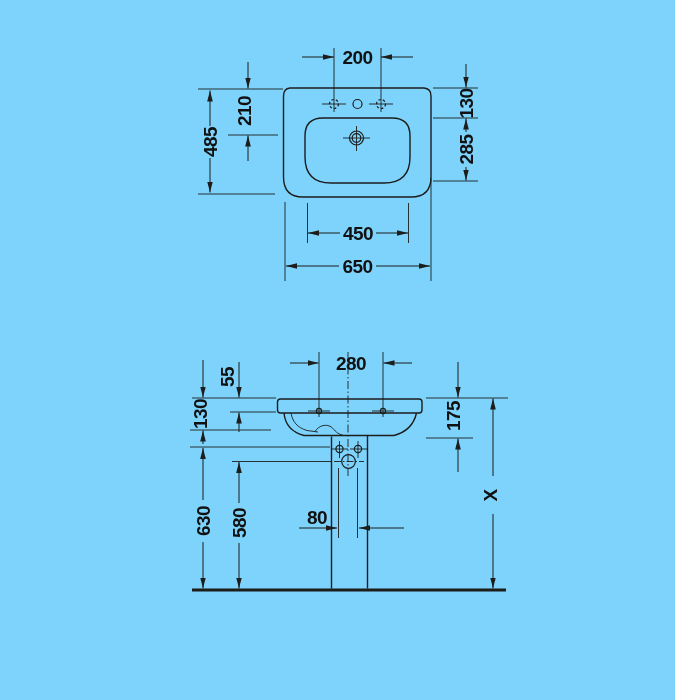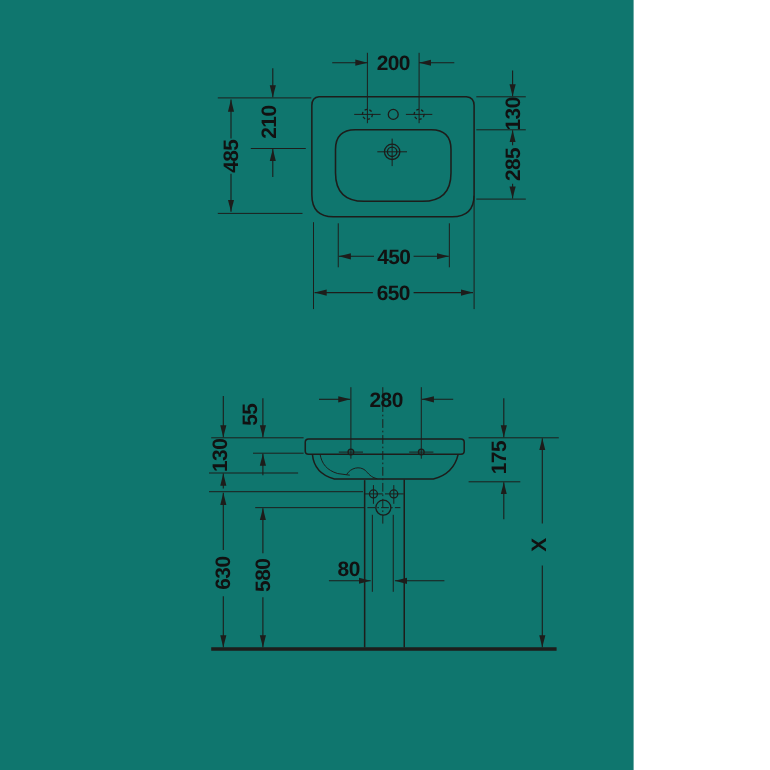--- a/index.html
+++ b/index.html
@@ -1,16 +1,16 @@
 <!DOCTYPE html>
 <html><head>
 <meta charset="utf-8">
 <style>
   html,body{margin:0;padding:0;background:#ffffff;}
-  #canvas{position:relative;width:576px;height:700px;background:#0f766e;overflow:hidden;
+  #canvas{position:relative;width:675px;height:700px;background:#7dd3fc;overflow:hidden;
           font-family:"Liberation Sans",sans-serif;}
   svg{position:absolute;left:0;top:0;}
   .outline{fill:none;stroke:#1d1d1b;stroke-width:1.4;}
   .thin{fill:none;stroke:#1d1d1b;stroke-width:0.9;}
   .med{fill:none;stroke:#1d1d1b;stroke-width:1.2;}
   .dimline{fill:none;stroke:#1d1d1b;stroke-width:1;}
   .ground{stroke:#1d1d1b;stroke-width:3;}
   .dimtext{font-family:"Liberation Sans",sans-serif;font-weight:700;font-size:19px;
            fill:#111111;text-anchor:middle;letter-spacing:-0.5px;}
 </style>

